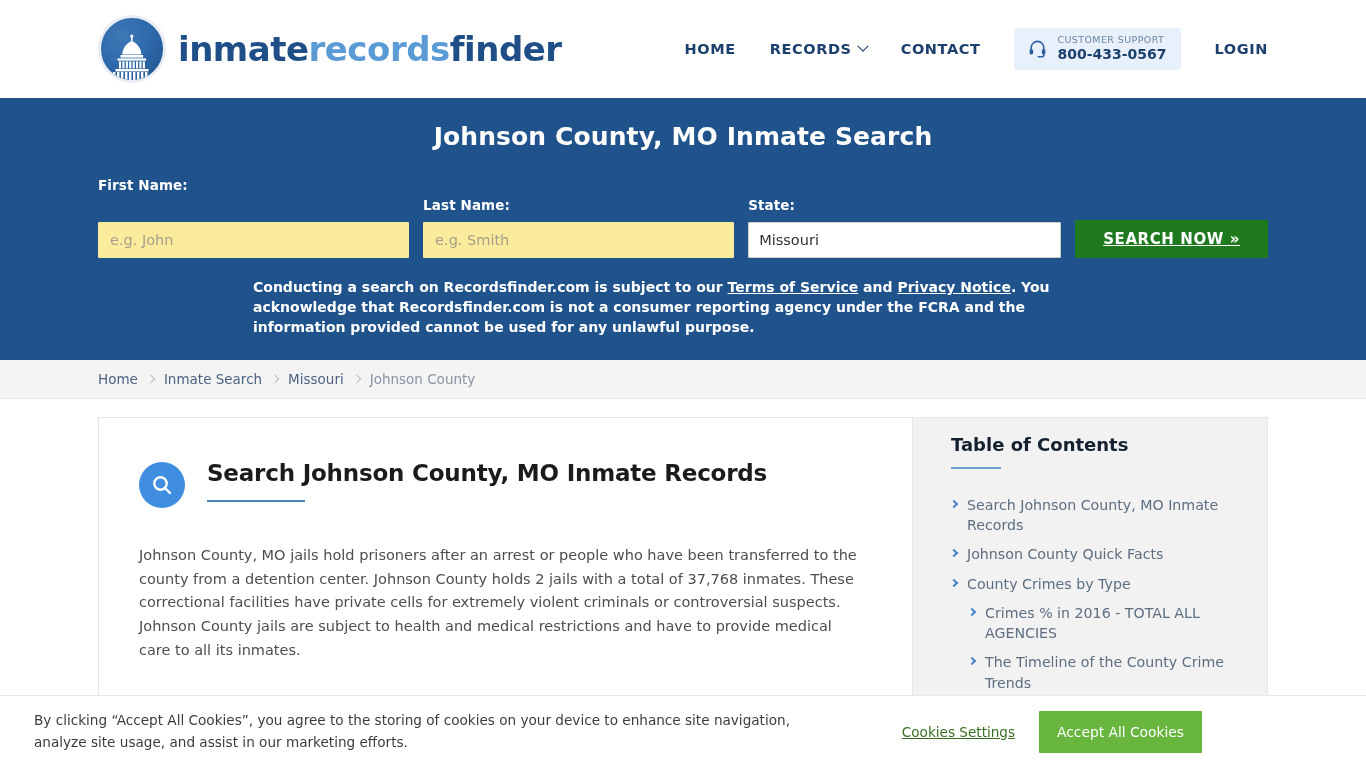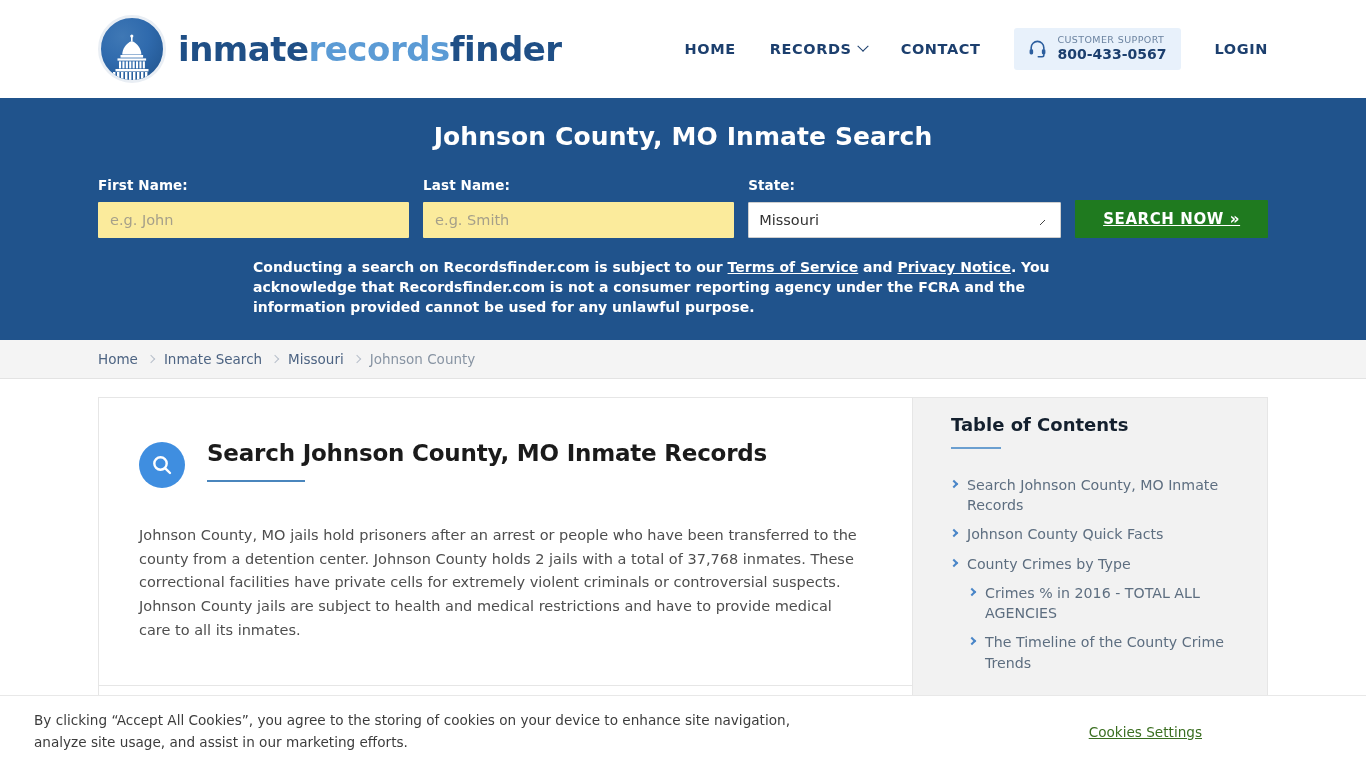--- a/index.html
+++ b/index.html
@@ -90,21 +90,21 @@
     font-weight: 700;
     letter-spacing: 0.1px;
     margin-bottom: 26px;
   }
   .search-row {
     display: flex;
     align-items: flex-end;
     gap: 14px;
   }
   .field { display: flex; flex-direction: column; }
-  .field-first { width: 318px; }
+  .field-first { width: 318px; gap: 20px; }
   .field-last  { width: 318px; }
   .field-state { width: 320px; }
   .field-label {
     font-size: 13.5px;
     font-weight: 700;
     color: #ffffff;
     margin-bottom: 9px;
     letter-spacing: 0.1px;
   }
   .text-input {
@@ -474,14 +474,15 @@
         <span class="toc-text">The Timeline of the County Crime Trends</span>
       </li>
     </ul>
   </aside>
 </div>
 
 <div class="cookie-banner">
   <p class="cookie-text">By clicking “Accept All Cookies”, you agree to the storing of cookies on your device to enhance site navigation, analyze site usage, and assist in our marketing efforts.</p>
   <div class="cookie-actions">
     <a class="cookie-link">Cookies Settings</a>
+    <button class="cookie-accept">Accept All Cookies</button>
   </div>
 </div>
 
 </body></html>

